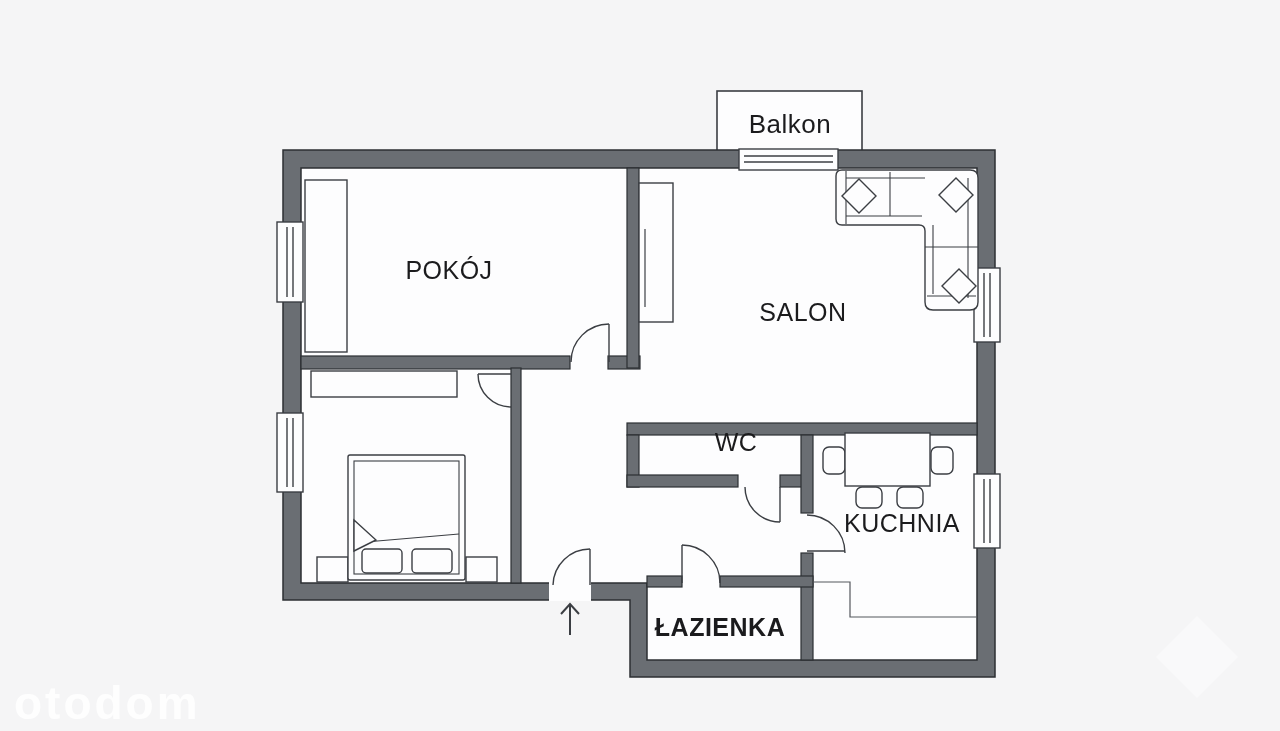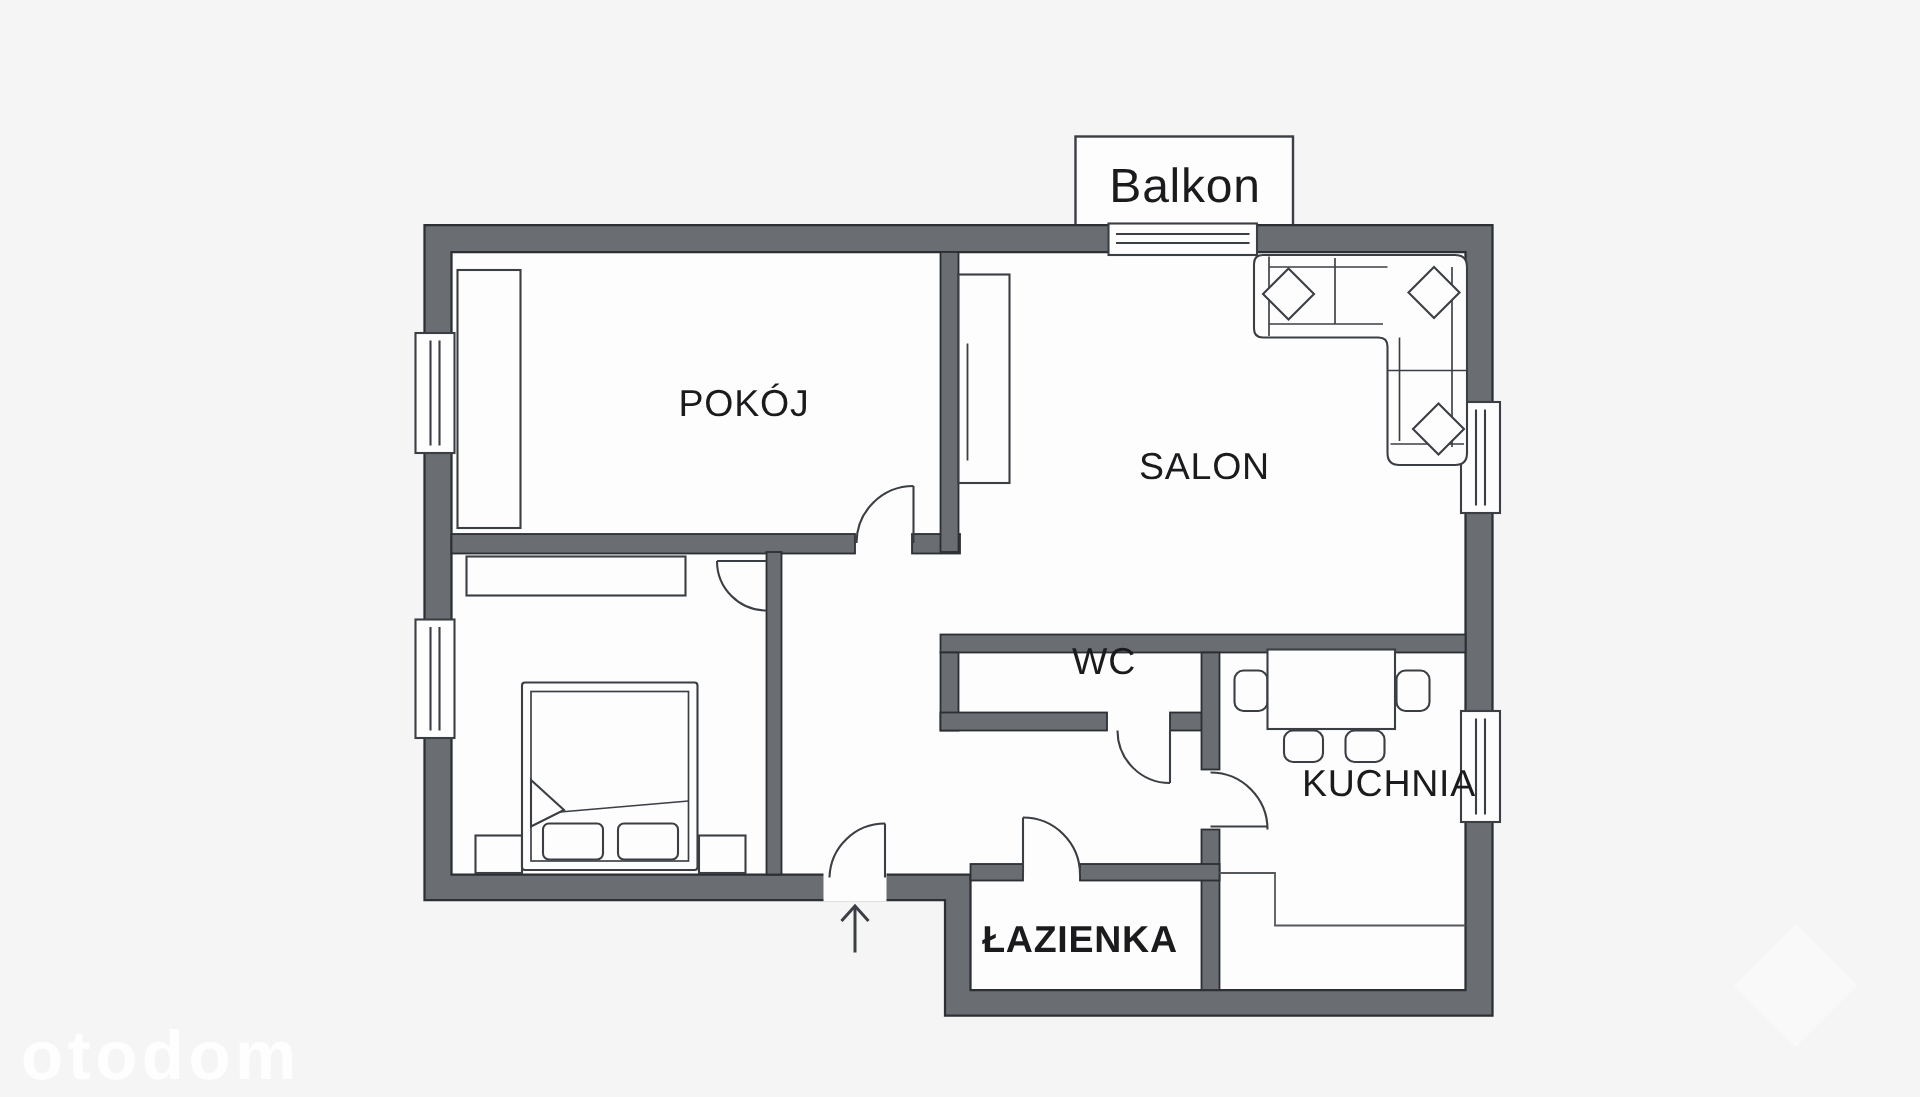--- a/index.html
+++ b/index.html
@@ -17,21 +17,21 @@
   .plan-wrap{
     position:relative;width:1280px;height:731px;background:var(--bg);
     overflow:hidden;
   }
   svg{position:absolute;left:0;top:0;}
   .room-label{
     position:absolute;transform:translate(-50%,-50%);
     color:var(--text);font-size:25px;font-weight:500;letter-spacing:.5px;
     white-space:nowrap;user-select:none;
   }
-  .balkon-label{font-size:32px;font-weight:400;text-align:right;}
+  .balkon-label{font-size:26px;font-weight:400;text-align:right;}
   .watermark{
     position:absolute;left:14px;top:676px;
     color:var(--watermark);opacity:.92;
     font-size:46px;font-weight:700;letter-spacing:3px;
     user-select:none;
   }
   .corner-mark{
     position:absolute;left:1168px;top:628px;width:58px;height:58px;
     background:var(--watermark);opacity:.45;
     transform:rotate(45deg);
@@ -170,21 +170,21 @@
       </g>
     </g>
 
     <g stroke="var(--line)" stroke-width="2" fill="none">
       <line x1="570" y1="635" x2="570" y2="605"></line>
       <polyline points="561,614 570,604 579,614"></polyline>
     </g>
   </svg>
 
   <div class="room-label balkon-label" style="left:790px;top:124px;">Balkon</div>
-  <div class="room-label" style="left:449px;top:270px;margin-left:47px;">POKÓJ</div>
+  <div class="room-label" style="left:449px;top:270px;">POKÓJ</div>
   <div class="room-label" style="left:803px;top:289px;margin-top:23px;">SALON</div>
   <div class="room-label" style="left:736px;top:442px;">WC</div>
-  <div class="room-label" style="left:902px;top:523px;margin-left:24px;">KUCHNIA</div>
+  <div class="room-label" style="left:902px;top:523px;">KUCHNIA</div>
   <div class="room-label" style="left:720px;top:627px;font-weight:bold;">ŁAZIENKA</div>
 
   <div class="watermark">otodom</div>
   <div class="corner-mark"></div>
 </div>
 
 </body></html>

